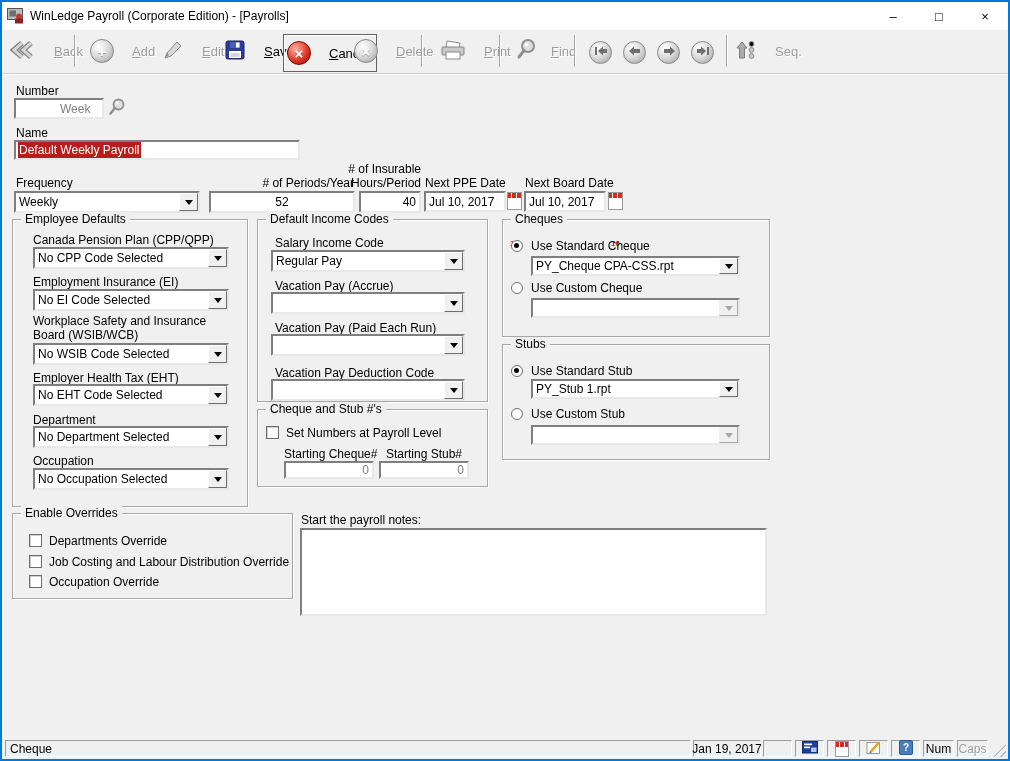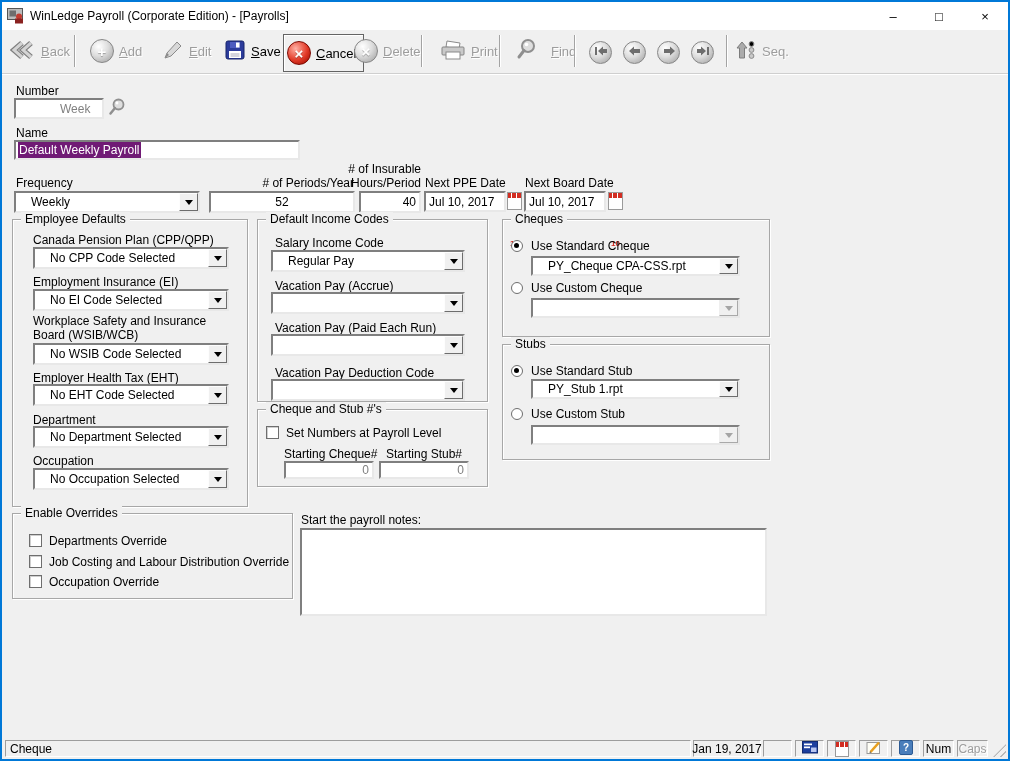--- a/index.html
+++ b/index.html
@@ -7,21 +7,21 @@
     background:#f0f0f0;font-family:"Liberation Sans",sans-serif;font-size:12px;color:#000;overflow:hidden;}
   
   .titlebar{position:absolute;left:0;top:0;right:0;height:28px;background:#fff;display:flex;align-items:center;}
   .app-icon{width:17px;height:16px;margin-left:5px;flex:0 0 auto;}
   .title-text{margin-left:6px;font-size:12px;white-space:nowrap;}
   .caption{margin-left:auto;display:flex;height:100%;}
   .cap-btn{width:46px;height:100%;display:flex;align-items:center;justify-content:center;font-size:13px;color:#000;}
   
   .toolbar{position:absolute;left:0;top:28px;right:0;height:43px;background:#f0f0f0;
     border-bottom:1px solid #cfcfcf;box-shadow:0 1px 0 #fff;}
-  .tb-item{position:absolute;top:5px;height:32px;display:flex;align-items:center;gap:5px;
+  .tb-item{position:absolute;top:5px;height:32px;display:flex;align-items:center;gap:18px;
     color:#9d9d9d;font-size:13px;white-space:nowrap;}
   .tb-item .tb-lbl{text-shadow:1px 1px 0 #fff;}
   .tb-item.enabled{color:#000;}
   .tb-item.enabled .tb-lbl{text-shadow:none;}
   .tb-sep{position:absolute;top:5px;height:32px;width:0;border-left:1px solid #a3a3a3;border-right:1px solid #fff;}
   .cancel-box{border:1px solid #636363;box-shadow:inset 1px 1px 0 #fff;padding:2px 7px 2px 3px;top:4px;}
   .cir{width:22px;height:22px;border-radius:50%;border:1px solid #878787;flex:0 0 auto;
     background:radial-gradient(circle at 35% 30%,#ffffff,#dddddd 45%,#a7a7a7 90%);
     display:flex;align-items:center;justify-content:center;}
   .cir.red{background:radial-gradient(circle at 35% 30%,#ffb0a4,#e23a28 55%,#a00c00 92%);border-color:#7c0a02;}
@@ -29,24 +29,24 @@
   .cir.sm{width:21px;height:21px;}
   
   .lbl{position:absolute;white-space:nowrap;}
   .lbl.wrap{white-space:normal;line-height:14px;}
   .field{position:absolute;box-sizing:border-box;background:#fff;border:2px solid;
     border-color:#7f7f7f #e8e8e8 #e8e8e8 #7f7f7f;font:12px "Liberation Sans",sans-serif;padding:1px 3px;outline:none;}
   .field.gray{color:#808080;}
   .field.num{text-align:right;}
   .txtdiv{position:absolute;box-sizing:border-box;background:#fff;border:2px solid;
     border-color:#7f7f7f #e8e8e8 #e8e8e8 #7f7f7f;padding:1px 2px;overflow:hidden;white-space:nowrap;}
-  .sel{background:#701a75;color:#fff;padding:8px 1px;}
+  .sel{background:#b91c1c;color:#fff;padding:8px 1px;}
   .combo{position:absolute;box-sizing:border-box;background:#fff;border:2px solid;
     border-color:#7f7f7f #e8e8e8 #e8e8e8 #7f7f7f;display:flex;align-items:stretch;}
-  .combo-text{flex:1;padding:1px 15px;white-space:nowrap;overflow:hidden;align-self:center;}
+  .combo-text{flex:1;padding:1px 3px;white-space:nowrap;overflow:hidden;align-self:center;}
   .combo-btn{width:17px;background:#f0f0f0;border:1px solid;border-color:#fdfdfd #6d6d6d #6d6d6d #fdfdfd;
     display:flex;align-items:center;justify-content:center;flex:0 0 auto;}
   .tri{width:0;height:0;border:4px solid transparent;border-top:5px solid #000;margin-top:5px;}
   .combo.disabled .combo-btn{border-color:#efefef #a9a9a9 #a9a9a9 #efefef;}
   .combo.disabled .tri{border-top-color:#a5a5a5;}
   .group{position:absolute;box-sizing:border-box;border:1px solid #a7a7a7;
     box-shadow:inset 1px 1px 0 #fff,1px 1px 0 #fff;}
   .group-title{position:absolute;top:-8px;left:8px;background:#f0f0f0;padding:0 4px;white-space:nowrap;}
   .checkbox{position:absolute;width:13px;height:13px;box-sizing:border-box;background:#fff;
     border:1px solid #6e6e6e;box-shadow:inset 1px 1px 0 #cfcfcf;}

